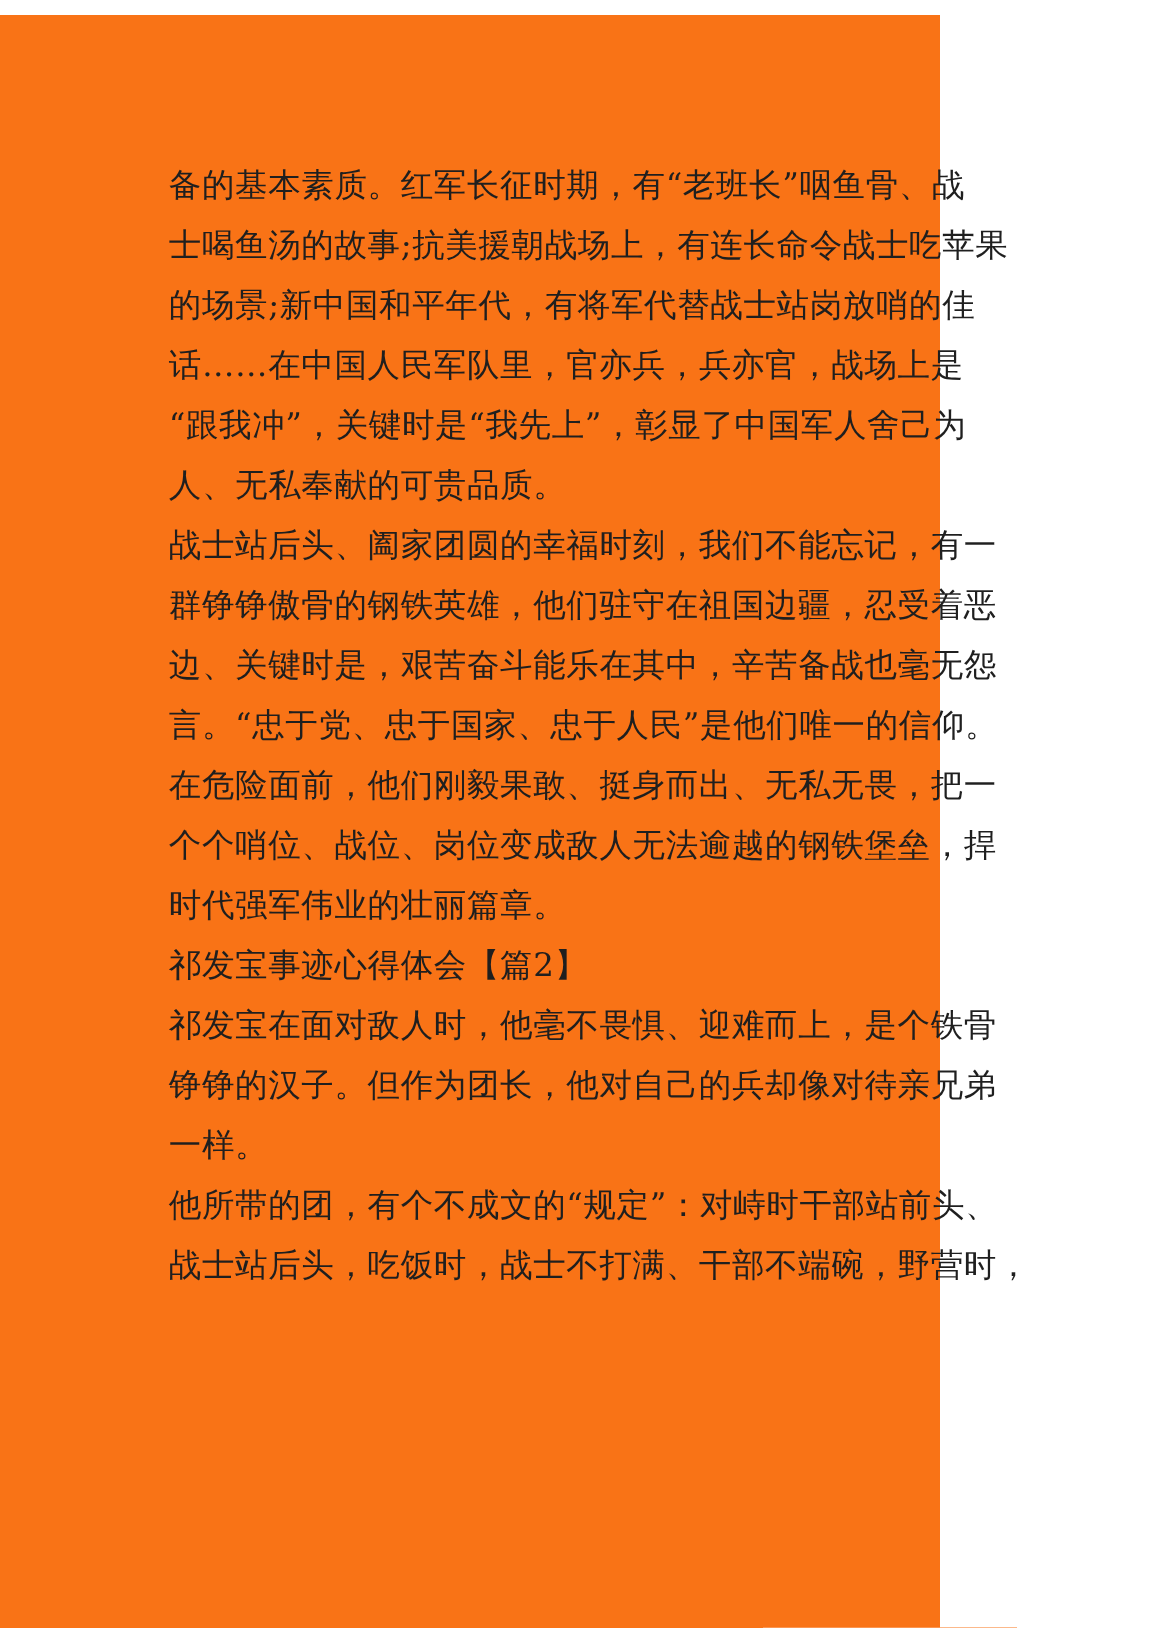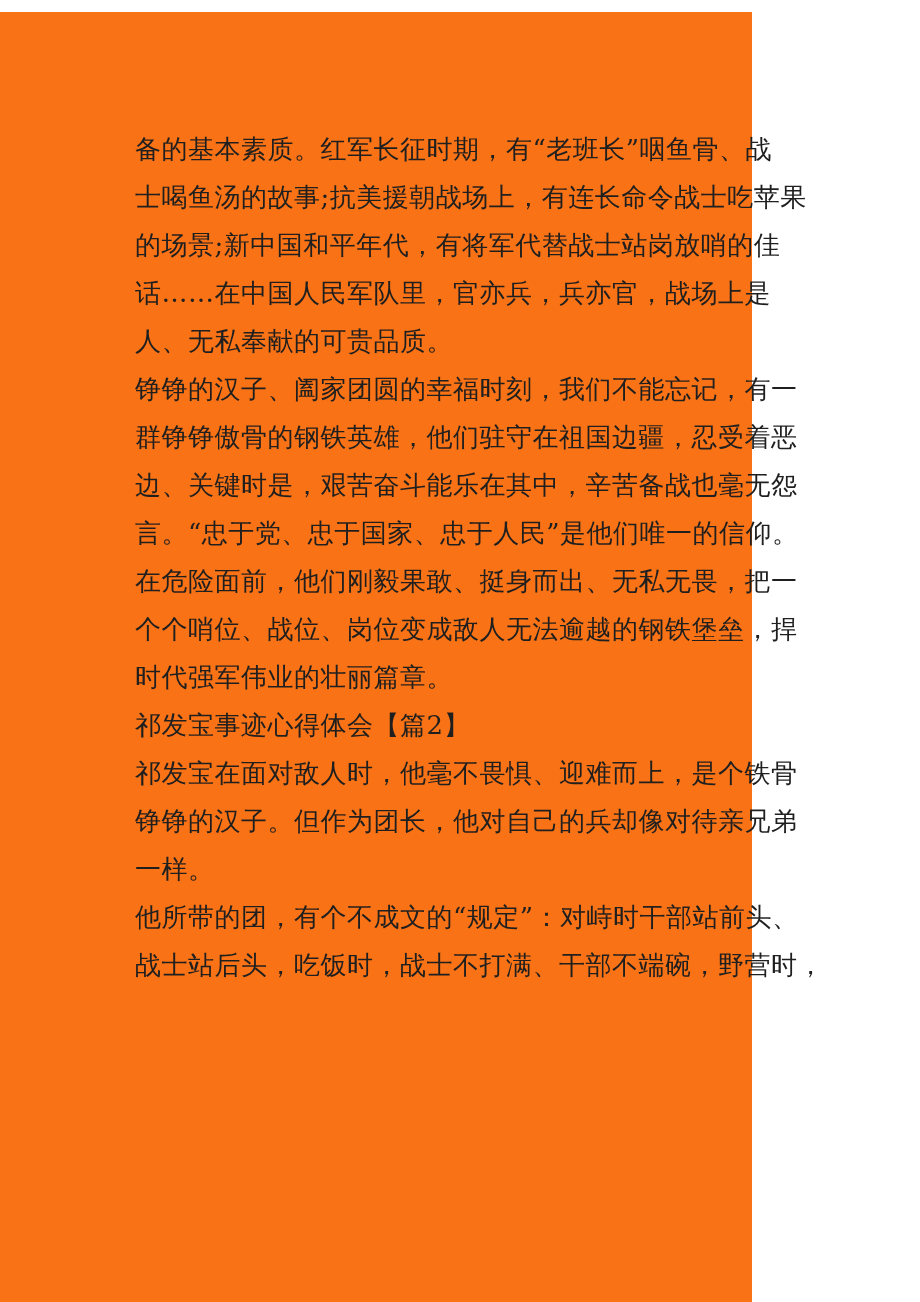--- a/index.html
+++ b/index.html
@@ -44,25 +44,26 @@
 <body style="background: rgb(255, 255, 255);">
 
 <div class="page">
   <div class="text-block">
 
     <div class="para">
       <div class="line" style="color: rgb(31, 31, 31);">备的基本素质。红军长征时期，有“老班长”咽鱼骨、战</div>
       <div class="line" style="color: rgb(31, 31, 31);">士喝鱼汤的故事;抗美援朝战场上，有连长命令战士吃苹果</div>
       <div class="line" style="color: rgb(31, 31, 31);">的场景;新中国和平年代，有将军代替战士站岗放哨的佳</div>
       <div class="line" style="color: rgb(31, 31, 31);">话……在中国人民军队里，官亦兵，兵亦官，战场上是</div>
+      <div class="line" style="color: rgb(31, 31, 31);">“跟我冲”，关键时是“我先上”，彰显了中国军人舍己为</div>
       <div class="line" style="color: rgb(31, 31, 31);">人、无私奉献的可贵品质。</div>
     </div>
 
     <div class="para">
-      <div class="line" style="color: rgb(31, 31, 31);">铮铮的汉子、阖家团圆的幸福时刻，我们不能忘记，有一</div>
+      <div class="line" style="color: rgb(31, 31, 31);">战士站后头、阖家团圆的幸福时刻，我们不能忘记，有一</div>
       <div class="line" style="color: rgb(31, 31, 31);">群铮铮傲骨的钢铁英雄，他们驻守在祖国边疆，忍受着恶</div>
       <div class="line" style="color: rgb(31, 31, 31);">边、关键时是，艰苦奋斗能乐在其中，辛苦备战也毫无怨</div>
       <div class="line" style="color: rgb(31, 31, 31);">言。“忠于党、忠于国家、忠于人民”是他们唯一的信仰。</div>
       <div class="line" style="color: rgb(31, 31, 31);">在危险面前，他们刚毅果敢、挺身而出、无私无畏，把一</div>
       <div class="line" style="color: rgb(31, 31, 31);">个个哨位、战位、岗位变成敌人无法逾越的钢铁堡垒，捍</div>
       <div class="line" style="color: rgb(31, 31, 31);">时代强军伟业的壮丽篇章。</div>
     </div>
 
     <div class="para">
       <div class="line" style="color: rgb(31, 31, 31);">祁发宝事迹心得体会【篇2】</div>

